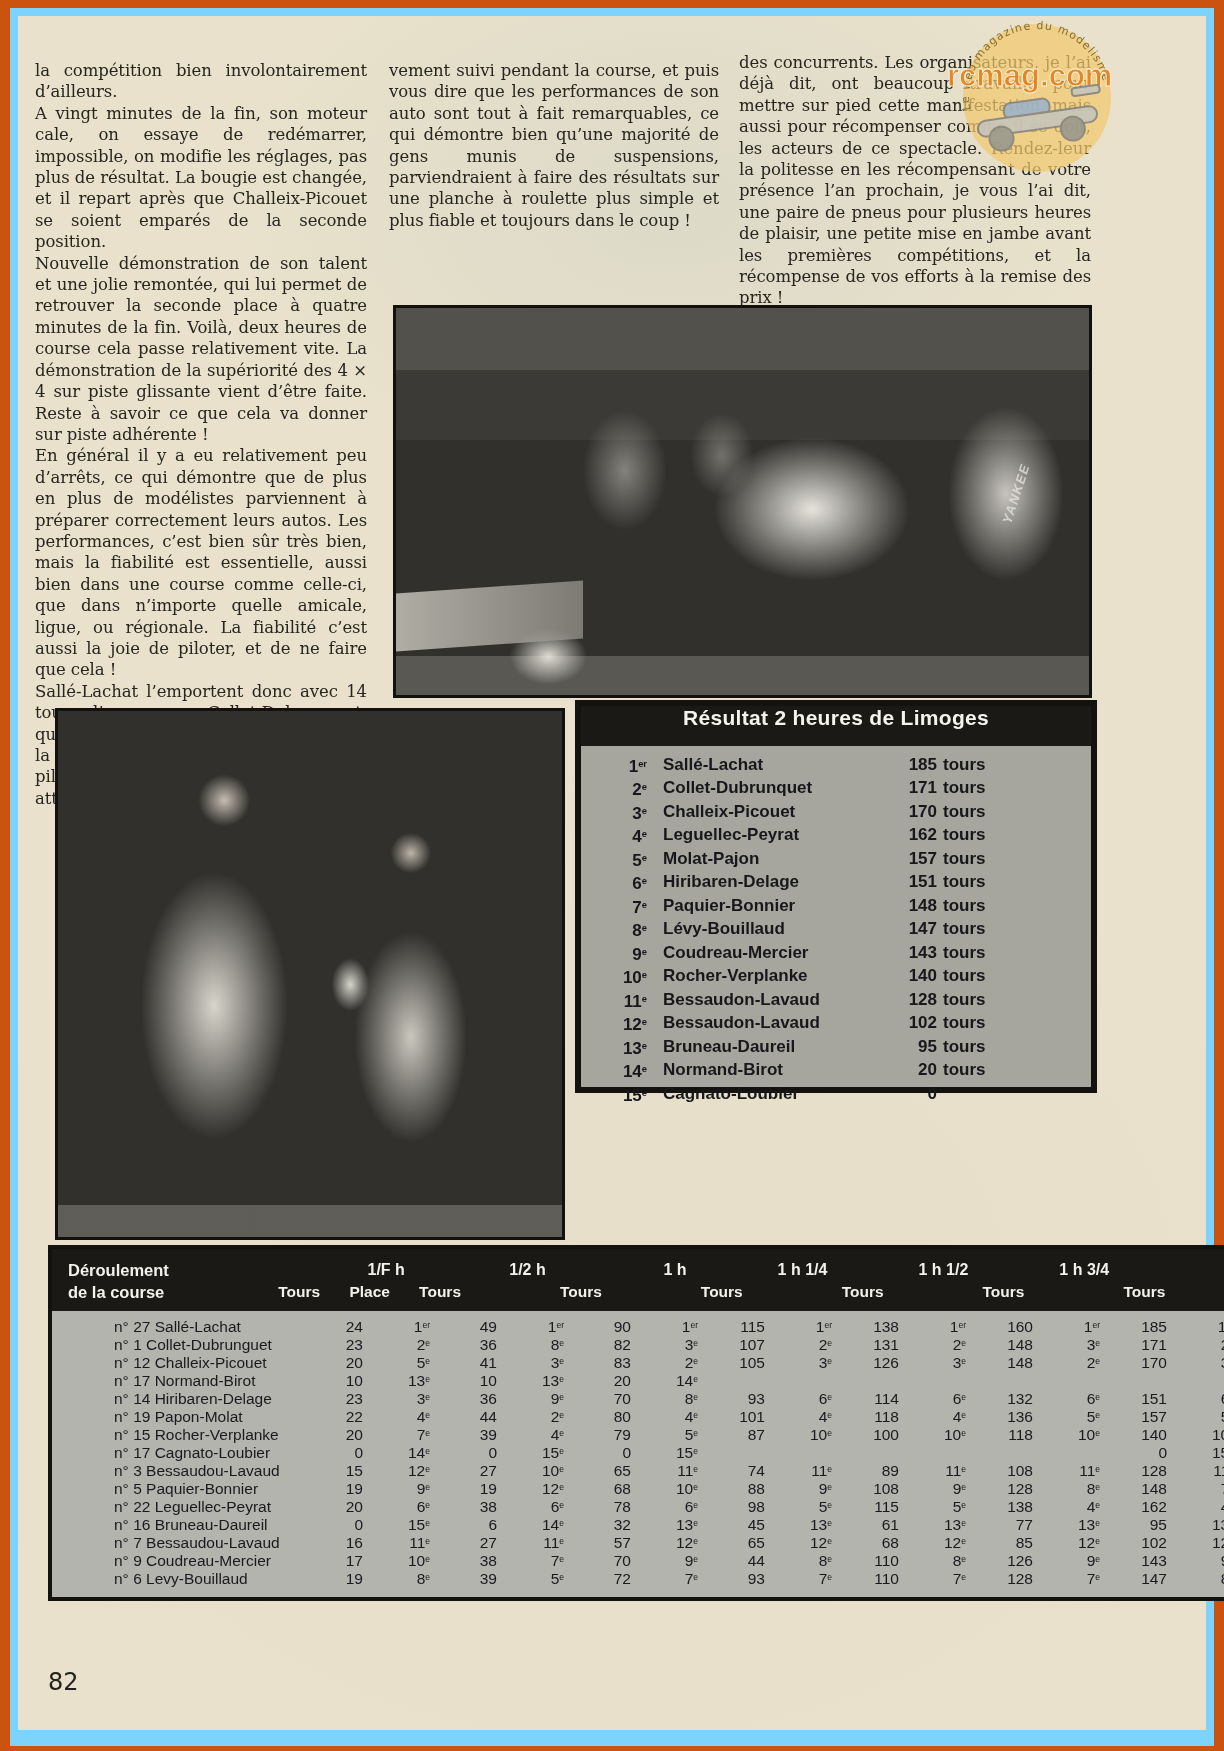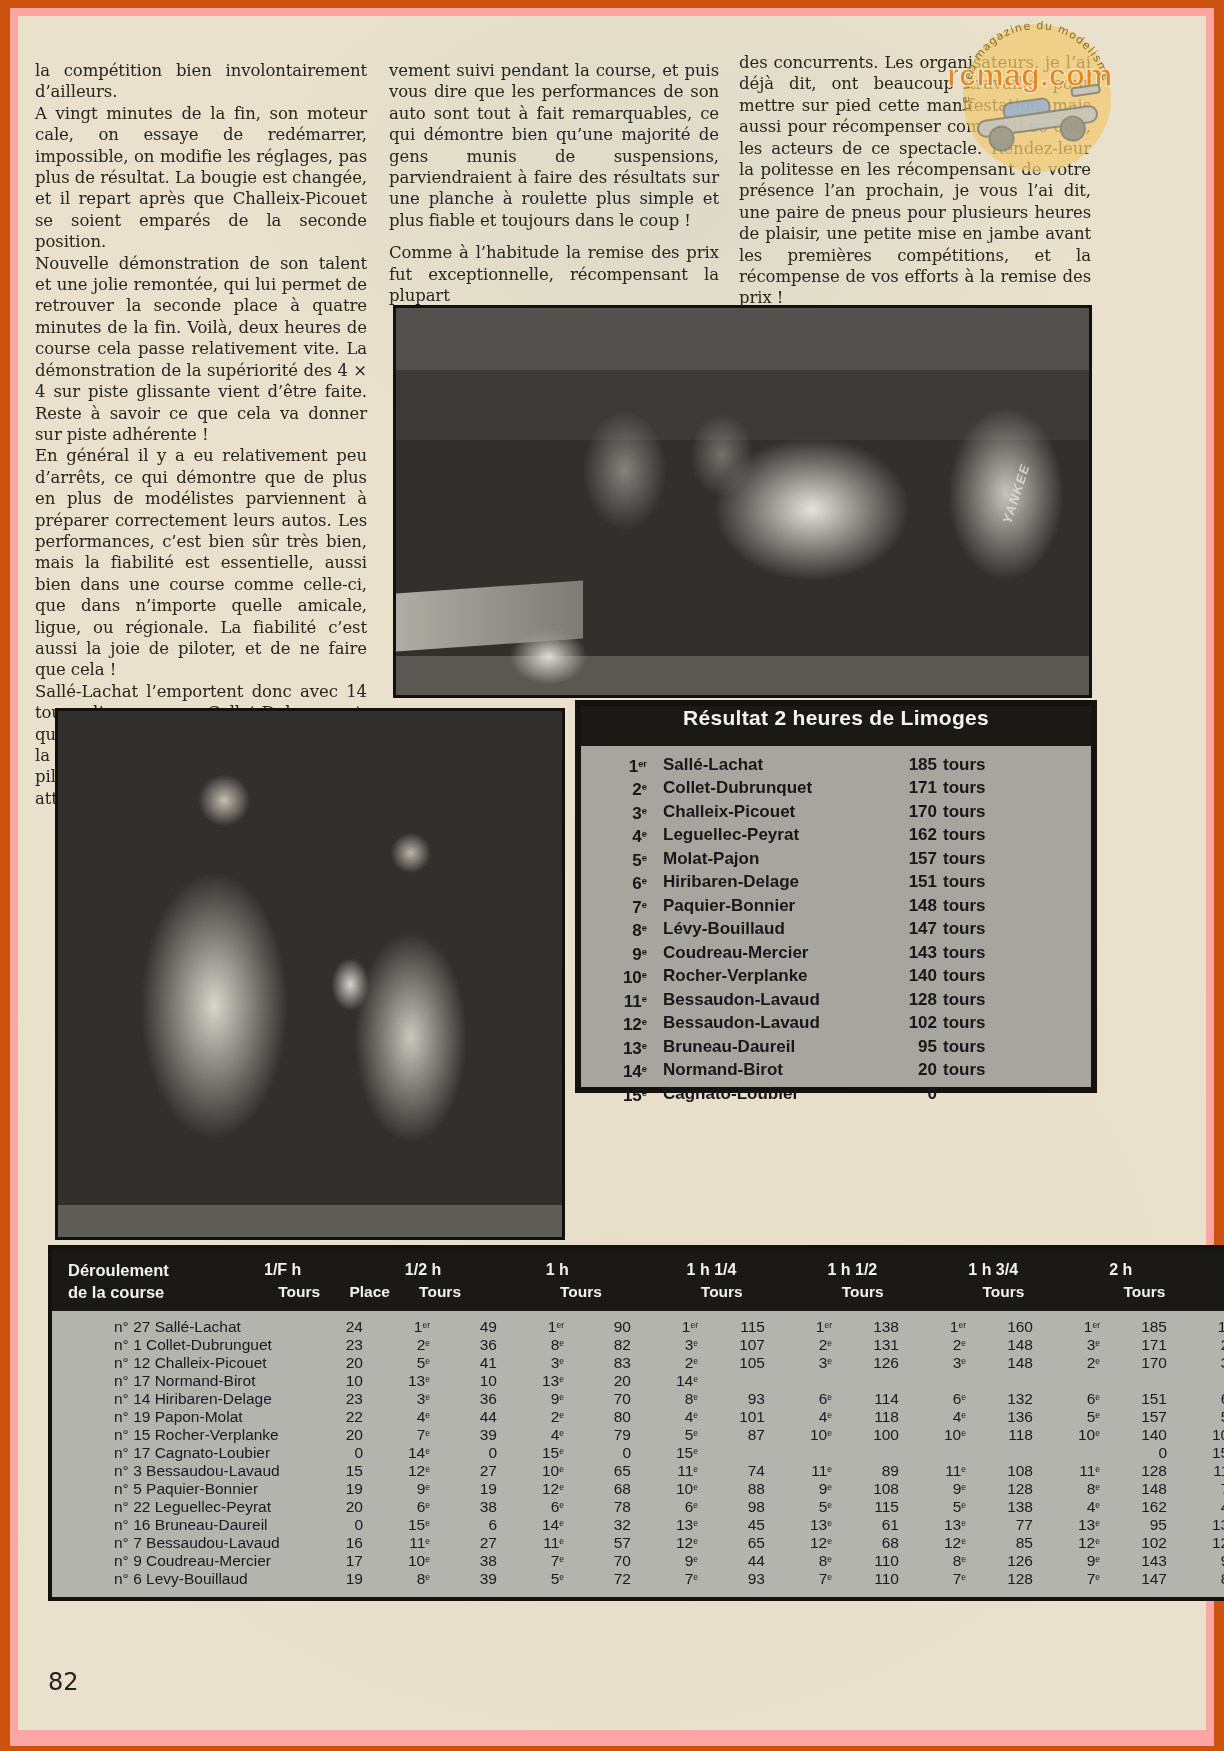--- a/index.html
+++ b/index.html
@@ -1,18 +1,18 @@
 <!DOCTYPE html>
 <html lang="fr"><head>
 <meta charset="utf-8">
 <style>
   html,body{margin:0;padding:0;background:#888;}
   .stage{position:relative;width:1224px;height:1751px;background:#cb520f;overflow:hidden;
          font-family:"DejaVu Serif",serif;}
-  .frame{position:absolute;left:10px;top:8px;right:10px;bottom:5px;background:#fca5a5;}
+  .frame{position:absolute;left:10px;top:8px;right:10px;bottom:5px;background:#7dd3fc;}
   .paper{position:absolute;left:8px;top:8px;right:8px;bottom:16px;background:#e9e1cb;
          background-image:radial-gradient(ellipse 640px 420px at 55% 11%, rgba(203,209,196,.45), rgba(203,209,196,0) 70%),
                           radial-gradient(ellipse 900px 700px at 50% 75%, rgba(225,216,196,.35), rgba(225,216,196,0) 80%);}
   
   .col{position:absolute;color:#262520;font-size:16.5px;line-height:21.4px;text-align:justify;
        letter-spacing:-.1px;}
   .col p{margin:0;}
   .col1{left:17px;top:44px;width:332px;height:645px;}
   .col2{left:371px;top:44px;width:330px;height:252px;}
   .col3{left:721px;top:36px;width:352px;height:256px;}
@@ -54,21 +54,21 @@
   .rnum{text-align:right;}
   .runit{text-align:left;padding-left:6px;}
   sup{font-size:.55em;vertical-align:.5em;}
   
   .race{position:absolute;left:30px;top:1229px;width:1206px;box-sizing:border-box;
       border:4px solid #14120e;background:#b3b4ad;}
   .rgrid{display:grid;grid-template-columns:212px repeat(14,1fr);padding-left:48px;}
   .race-header{background:#1b1916;color:#f2f1ec;padding:10px 0 8px;}
   .corner{grid-column:1;padding-left:16px;font:700 16.5px/22px "Liberation Sans",sans-serif;}
   .period{grid-column:span 2;}
-  .plabel{text-align:left;font:700 16px/22px "Liberation Sans",sans-serif;}
+  .plabel{text-align:right;font:700 16px/22px "Liberation Sans",sans-serif;}
   .psubs{display:flex;}
   .psubs span{flex:1;text-align:center;font:700 15.5px/22px "Liberation Sans",sans-serif;}
   .race-body{padding:7px 0 9px;}
   .race-row{line-height:21px;font:400 15.5px "Liberation Sans",sans-serif;color:#1a1a20;}
   .race-row .name{grid-column:1;padding-left:14px;}
   .race-row .cell{text-align:right;padding-right:16px;}
   
   .pagenum{position:absolute;left:30px;top:1652px;font:400 24px "DejaVu Sans",sans-serif;color:#23221e;}
   .watermark{position:absolute;left:917px;top:0px;width:192px;height:172px;z-index:5;}
 </style>
@@ -81,21 +81,20 @@
 
       <div class="col col1">
           <p>la compétition bien involontairement d’ailleurs.</p>
           <p>A vingt minutes de la fin, son moteur cale, on essaye de redémarrer, impossible, on modifie les réglages, pas plus de résultat. La bougie est changée, et il repart après que Challeix-Picouet se soient emparés de la seconde position.</p>
           <p>Nouvelle démonstration de son talent et une jolie remontée, qui lui permet de retrouver la seconde place à quatre minutes de la fin. Voilà, deux heures de course cela passe relativement vite. La démonstration de la supériorité des 4 × 4 sur piste glissante vient d’être faite. Reste à savoir ce que cela va donner sur piste adhérente !</p>
           <p>En général il y a eu relativement peu d’arrêts, ce qui démontre que de plus en plus de modélistes parviennent à préparer correctement leurs autos. Les performances, c’est bien sûr très bien, mais la fiabilité est essentielle, aussi bien dans une course comme celle-ci, que dans n’importe quelle amicale, ligue, ou régionale. La fiabilité c’est aussi la joie de piloter, et de ne faire que cela !</p>
           <p>Sallé-Lachat l’emportent donc avec 14 tours d’avance sur Collet-Dubrunquet, quant à Challeix-Picouet, ils étonnent à la troisième place d’autant que Picouet pilotait une planche à roulette ! Je l’ai attenti-</p>
         </div>
       <div class="col col2">
           <p>vement suivi pendant la course, et puis vous dire que les performances de son auto sont tout à fait remarquables, ce qui démontre bien qu’une majorité de gens munis de suspensions, parviendraient à faire des résultats sur une planche à roulette plus simple et plus fiable et toujours dans le coup !</p>
-          <p>Comme à l’habitude la remise des prix fut exceptionnelle, récompensant la plupart</p>
         </div>
       <div class="col col3">
           <p>des concurrents. Les organisateurs, je l’ai déjà dit, ont beaucoup travaillé pour mettre sur pied cette manifestation, mais aussi pour récompenser comme il se doit, les acteurs de ce spectacle. Rendez-leur la politesse en les récompensant de votre présence l’an prochain, je vous l’ai dit, une paire de pneus pour plusieurs heures de plaisir, une petite mise en jambe avant les premières compétitions, et la récompense de vos efforts à la remise des prix !</p>
         </div>
 
       <svg class="watermark" viewBox="0 0 192 172">
         <circle cx="102" cy="82" r="74" fill="#f2c96e" opacity="0.72"></circle>
         <defs>
             <path id="wmarc" d="M 38 104 A 68 68 0 1 1 166 104"></path>
           </defs>

